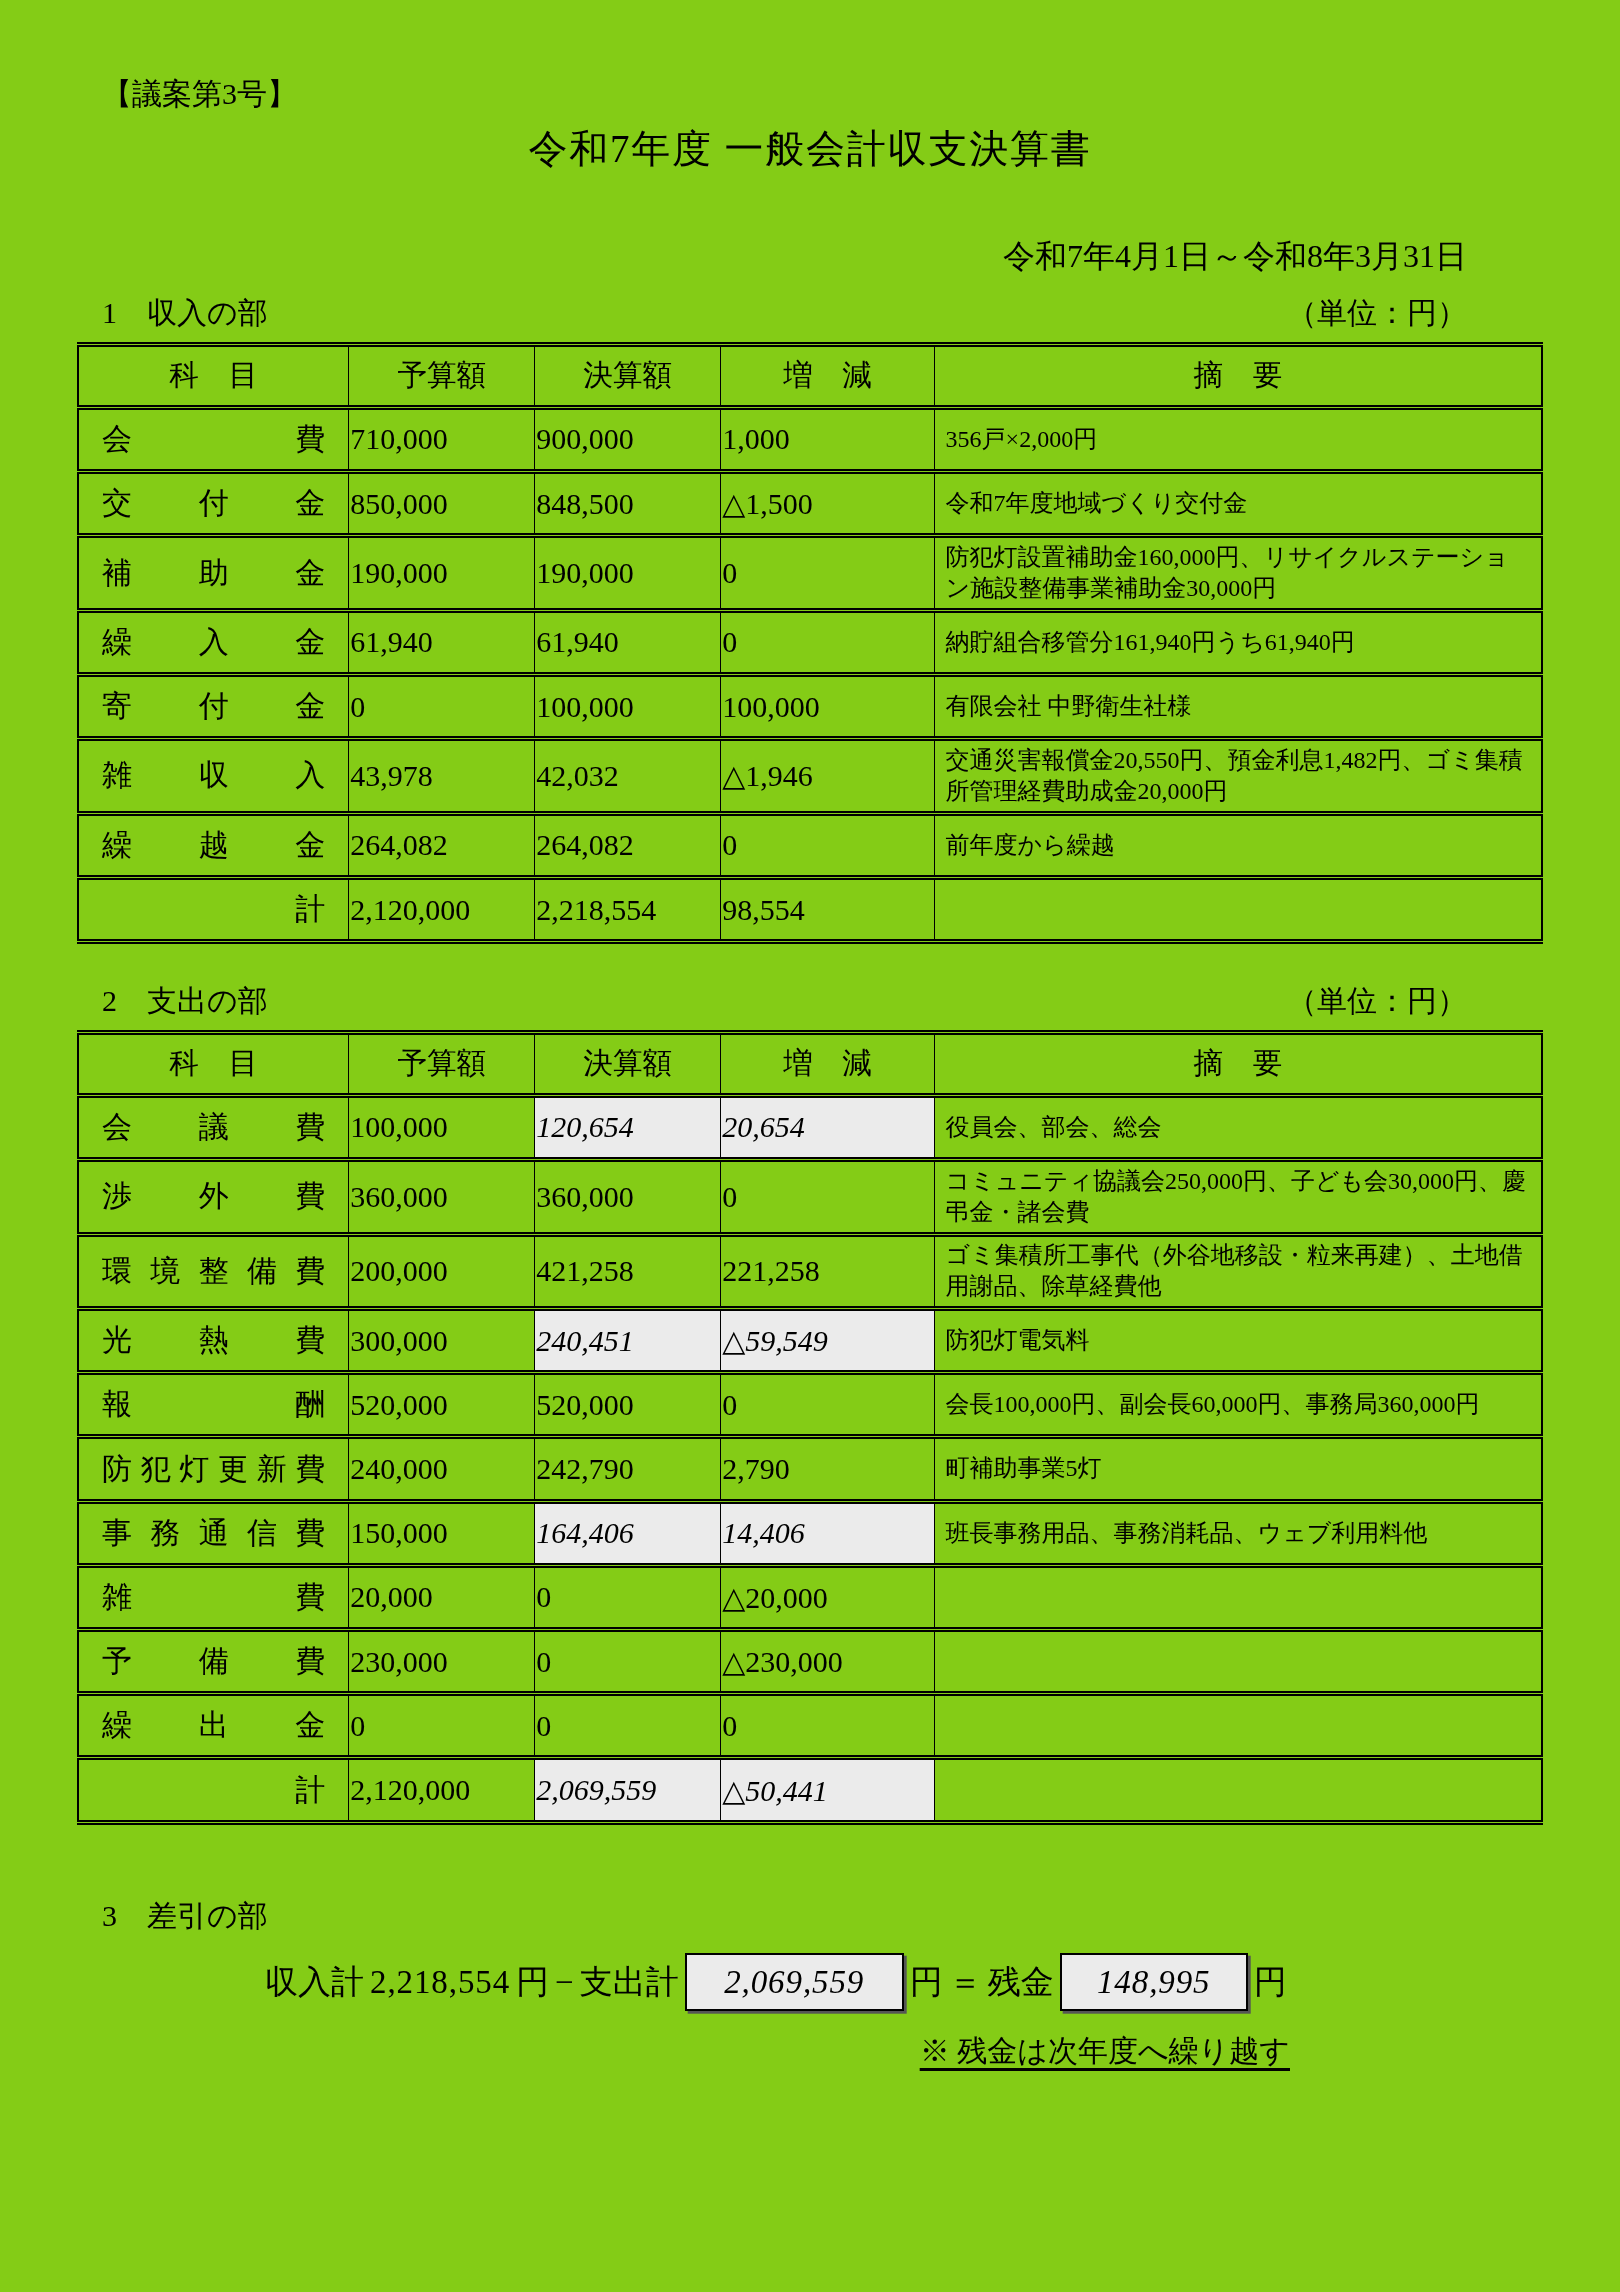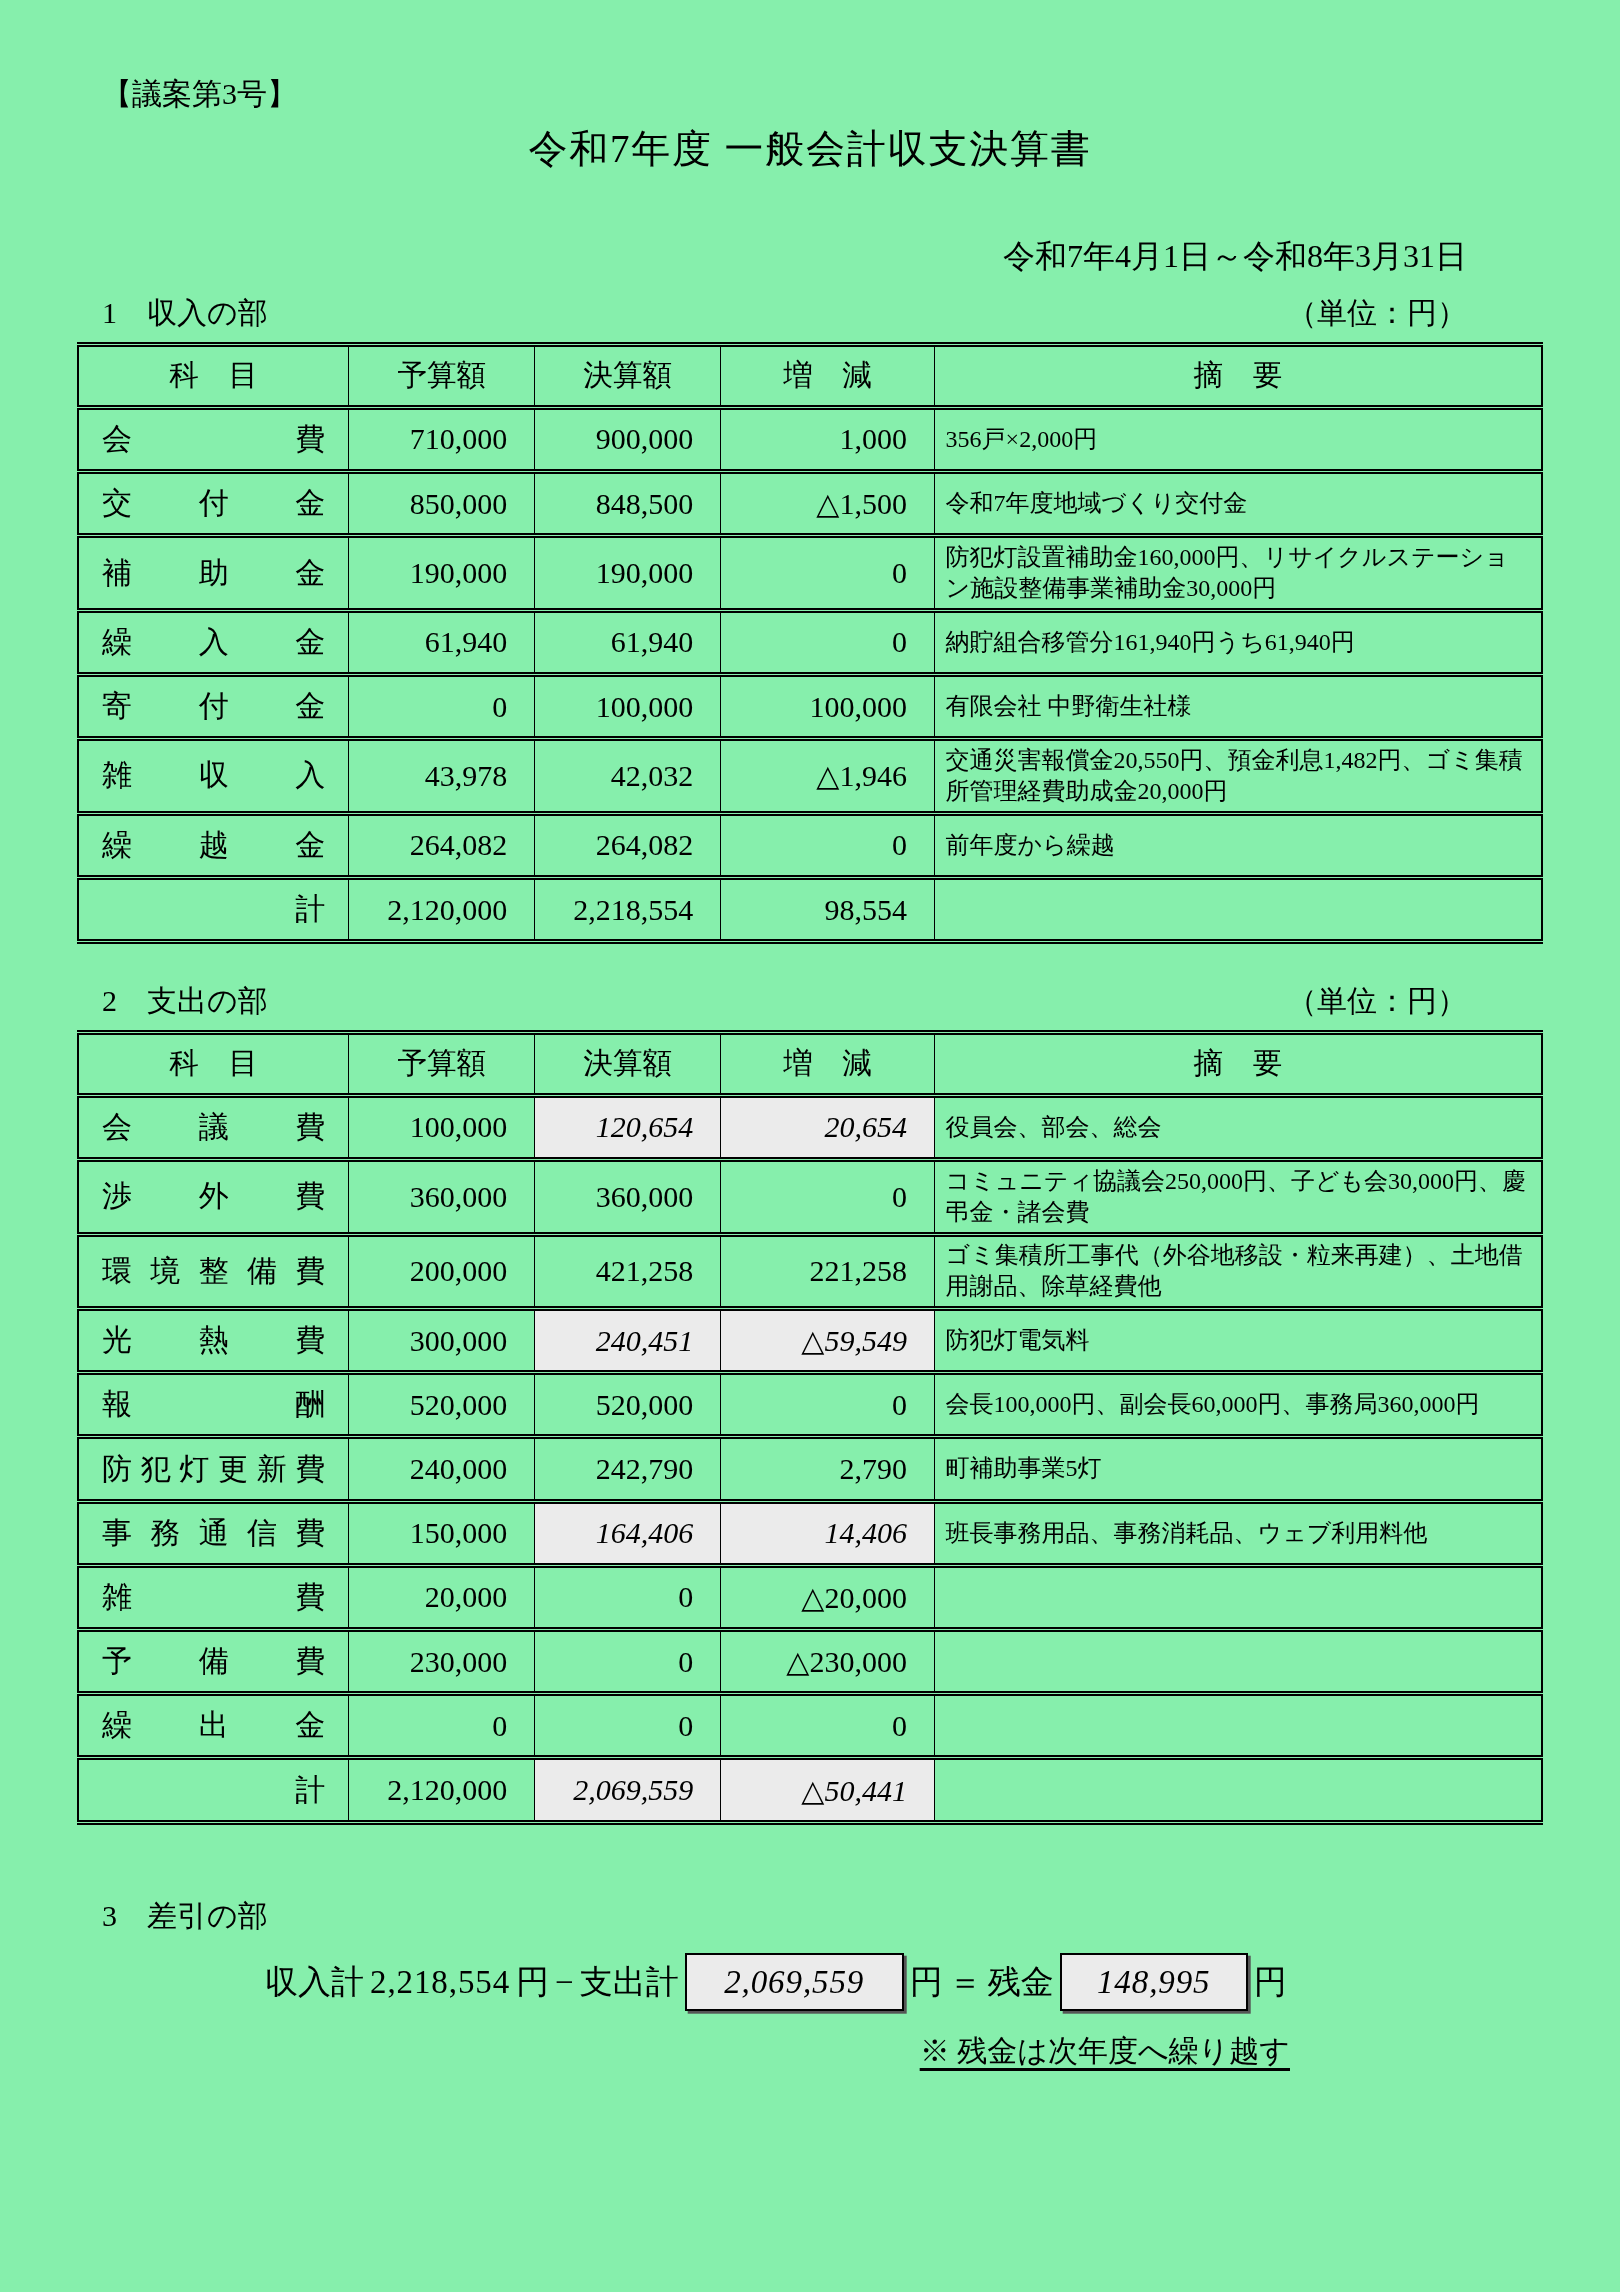--- a/index.html
+++ b/index.html
@@ -2,21 +2,21 @@
 <html lang="ja" style="--shade: #ebebeb;font-size:14.3px"><head>
 <meta charset="utf-8">
 <style>
   html,body{margin:0;padding:0;background:#fff;}
   body{
     width:1620px;height:2293px;
     font-family:"Liberation Serif","DejaVu Serif",serif;
     color:#000;
     -webkit-font-smoothing:antialiased;
   }
-  .page{position:relative;width:1620px;height:2293px;overflow:hidden;background:#86efac;}
+  .page{position:relative;width:1620px;height:2293px;overflow:hidden;background:#84cc16;}
   .content{padding:0 77px;}
 
   .doc-label{margin:76px 0 0 25px;font-size:30px;line-height:1.2;}
   .doc-title{margin-top:14.3px;text-align:center;font-size:39px;line-height:1.2;letter-spacing:1.8px;}
   .period{margin-top:64px;text-align:right;padding-right:76px;font-size:32px;line-height:1.2;}
 
   .section-row{display:flex;justify-content:space-between;align-items:flex-end;font-size:30px;line-height:1.2;}
   .section-row .sec-title{margin-left:25px;}
   .section-row .unit{padding-right:76px;text-align:right;}
   .sec1{margin-top:19.7px;}
@@ -33,21 +33,21 @@
     vertical-align:middle;font-weight:400;
     overflow:hidden;
   }
   .acct-table th{height:56px;font-size:29.6px;text-align:center;}
   .acct-table td{height:52px;}
   .col-item{width:18.5%;} .col-budget{width:12.7%;} .col-actual{width:12.7%;}
   .col-diff{width:14.6%;} .col-remarks{width:41.5%;}
 
   .c-item{font-size:30px;padding:0 23px;text-align:justify;text-align-last:justify;}
   .c-total-item{text-align:right;text-align-last:right;}
-  .c-budget,.c-actual,.c-diff{font-size:30px;text-align:right;padding-right:27px;}
+  .c-budget,.c-actual,.c-diff{font-size:30px;padding-right:21px;}
   .c-remarks{font-size:24px;line-height:1.3;padding:3.6px 10.7px;text-align:left;}
   .shaded{background:var(--shade,#ebebeb);font-style:italic;}
 
   .formula{display:flex;align-items:center;margin:19.7px 0 0 188px;font-size:33px;gap:6px;white-space:nowrap;}
   .formula .num{letter-spacing:0.9px;}
   .val-box{
     display:flex;align-items:center;justify-content:center;
     height:54px;border:2.7px solid #000;background:var(--shade,#ebebeb);
     font-style:italic;font-size:33px;box-shadow:2.7px 2.7px 0 #555;
   }

